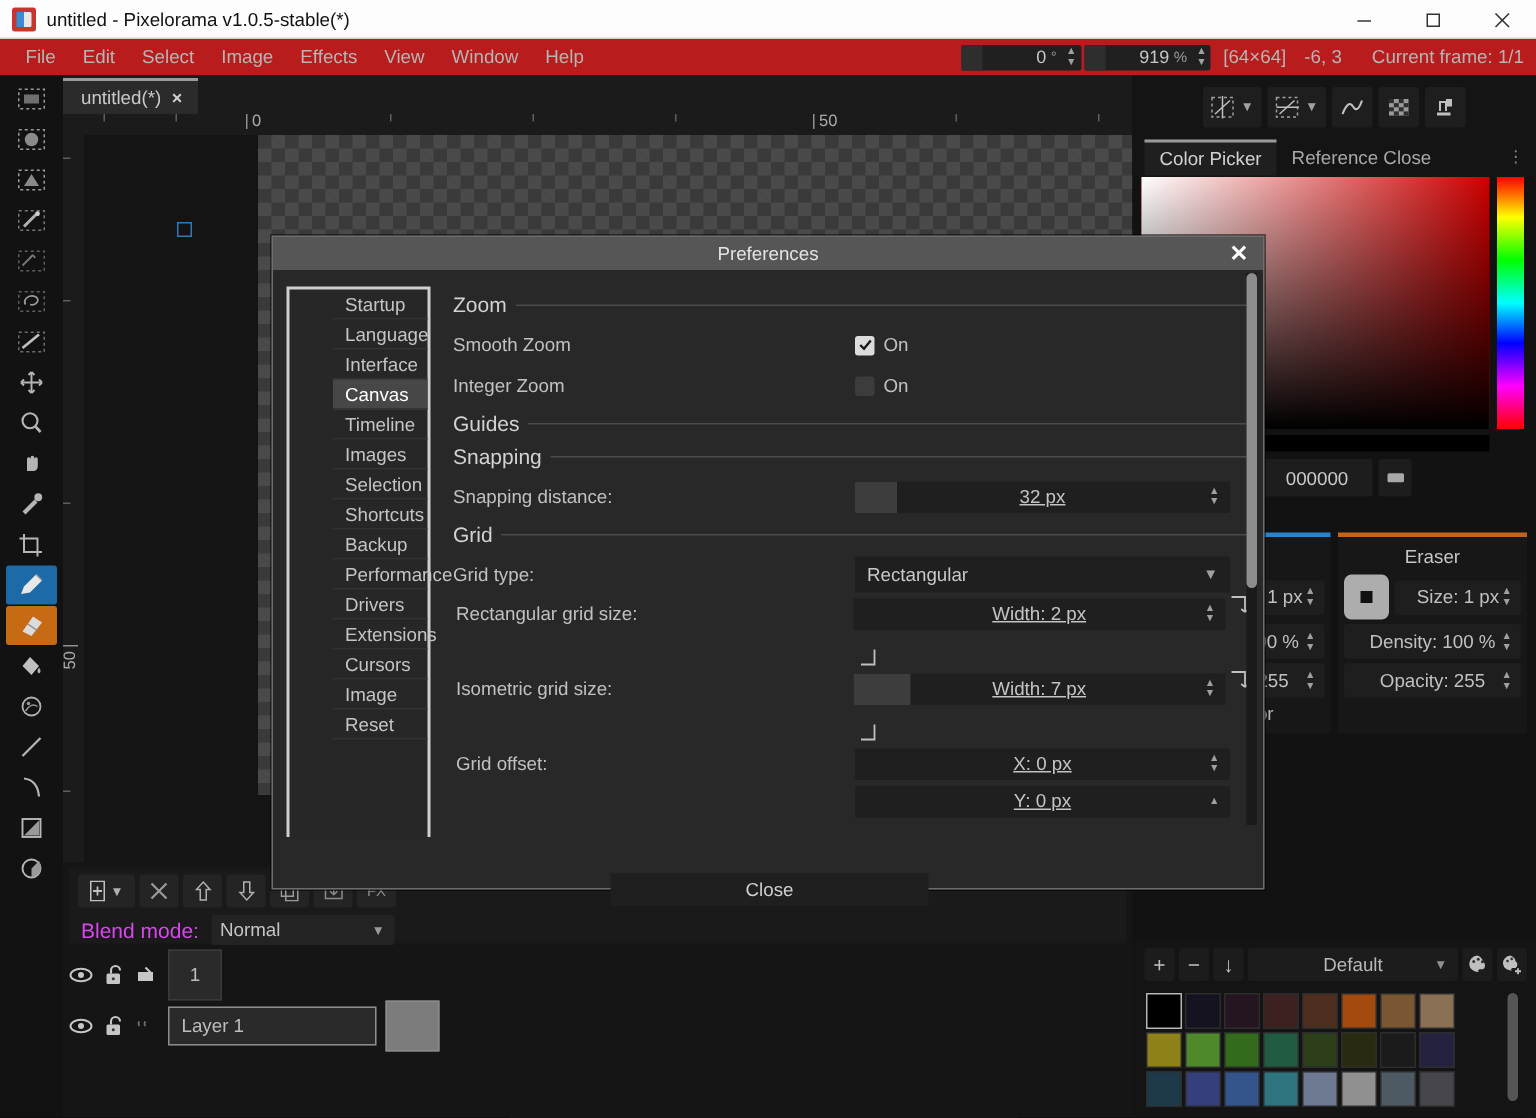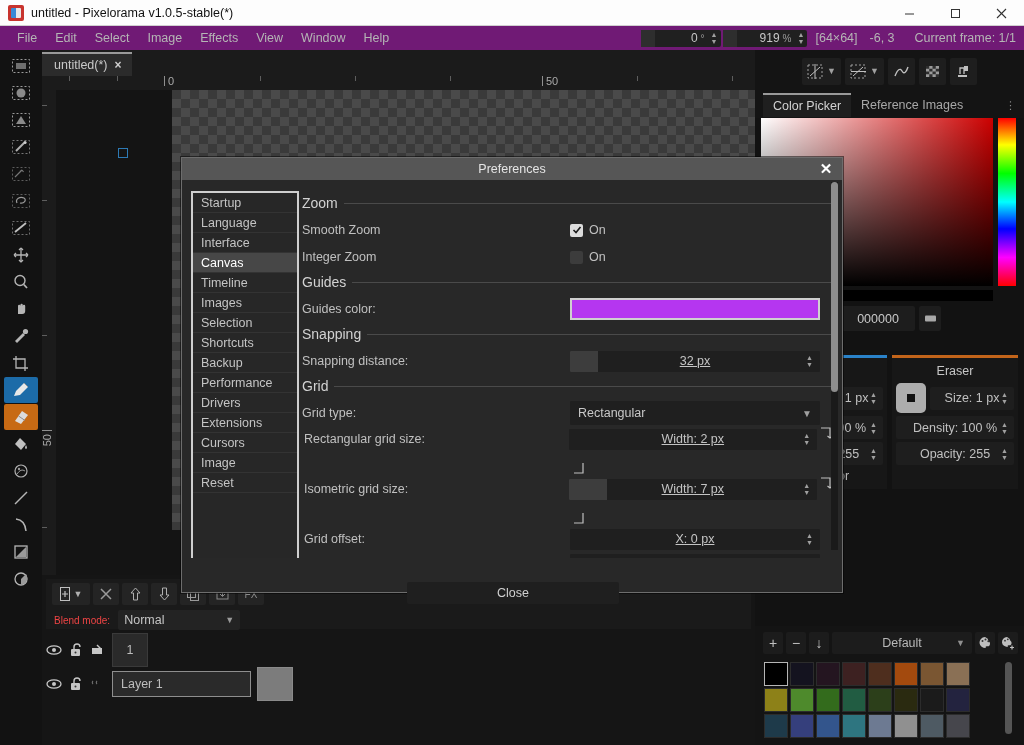--- a/index.html
+++ b/index.html
@@ -35,21 +35,21 @@
   .tb-buttons { margin-left: auto; display: flex; height: 100%; }
   .tb-btn {
     width: 46px; height: 26px; display: flex; align-items: center; justify-content: center;
     color: #333; font-size: 13px;
   }
   .tb-btn svg { display: block; }
 
   
   .menubar {
     position: absolute; left: 0; top: 26px; width: 1024px; height: 24px;
-    background: #701a75; display: flex; align-items: center;
+    background: #b91c1c; display: flex; align-items: center;
   }
   .menu-item {
     padding: 0 9px; height: 24px; line-height: 24px;
     color: #b5b5b5; font-size: 12.5px;
   }
   .menu-item:first-child { margin-left: 8px; }
   .mb-right {
     margin-left: auto; display: flex; align-items: center; gap: 0px; padding-right: 8px;
     height: 24px;
   }
@@ -149,21 +149,21 @@
   }
   .tl-btn {
     width: 26px; height: 22px; background: #242424; border-radius: 2px;
     display: inline-flex; align-items: center; justify-content: center;
     margin-right: 3px; vertical-align: top;
   }
   .tl-btn.wide { width: 38px; }
   .blend-row {
     position: absolute; left: 8px; top: 31px; display: flex; align-items: center; gap: 8px;
   }
-  .blend-label { font-size: 10px; color: #ef4444; }
+  .blend-label { font-size: 14px; color: #d946ef; }
   .blend-select {
     width: 122px; height: 20px; background: #232323; border-radius: 2px;
     display: flex; align-items: center; padding: 0 6px; font-size: 12.5px; color: #c4c4c4;
   }
   .blend-select .cv { margin-left: auto; font-size: 9px; color: #9a9a9a; }
 
   .layer-row {
     position: absolute; left: 4px; height: 34px; display: flex; align-items: center; gap: 6px;
   }
   .eye, .lock, .link { width: 16px; height: 16px; display: block; }
@@ -305,22 +305,22 @@
     height: 22px; background: #565656; display: flex; align-items: center;
     justify-content: center; position: relative; color: #e4e4e4; font-size: 12.5px;
   }
   .dlg-close {
     position: absolute; right: 6px; top: 0; height: 22px; width: 20px;
     display: flex; align-items: center; justify-content: center;
     color: #fff; font-size: 15px; font-weight: bold;
   }
   .dlg-body { position: absolute; left: 0; top: 22px; width: 660px; height: 412px; }
   .pref-list {
-    position: absolute; left: 9px; top: 11px; width: 108px; height: 372px;
-    background: #272727; border: 2px solid #cfcfcf;
+    position: absolute; left: 9px; top: 11px; width: 96px; height: 372px;
+    background: #272727; border: 2px solid #cfcfcf; padding-left: 29px;
   }
   .pref-item {
     height: 20px; line-height: 20px; padding-left: 8px; font-size: 12.5px; color: #c4c4c4;
     border-bottom: 1px solid #333;
   }
   .pref-item.active { background: #474747; color: #fff; }
 
   .pref-content {
     position: absolute; left: 120px; top: 11px; width: 533px; height: 372px;
     overflow: hidden;
@@ -733,21 +733,21 @@
         <svg width="17" height="17" viewBox="0 0 17 17">
             <path d="M3 12 h9 v2 h-9 z" fill="#c0c0c0"></path>
             <path d="M5 11 L5 5 h4 v6" fill="none" stroke="#c0c0c0" stroke-width="1.3"></path>
             <rect x="9" y="3" width="4" height="5" fill="#c0c0c0"></rect>
           </svg>
       </div>
     </div>
 
     <div class="rp-tabs">
       <div class="rp-tab active">Color Picker</div>
-      <div class="rp-tab">Reference Images</div>
+      <div class="rp-tab">Reference Close</div>
       <div class="rp-dots">⋮</div>
     </div>
 
     <div class="cp-body">
       <div class="cp-row">
         <div class="sv-square"></div>
         <div class="hue-strip"></div>
       </div>
       <div class="alpha-strip"></div>
       <div class="cp-controls">
@@ -937,24 +937,20 @@
           <div class="chk-wrap">
             <div class="chk"></div>
             <span class="chk-lbl">On</span>
           </div>
         </div>
 
         <div class="sec-hdr">
           <span>Guides</span>
           <span class="line"></span>
         </div>
-        <div class="pref-row">
-          <div class="pref-label">Guides color:</div>
-          <div class="color-btn" style="background: rgb(181, 54, 240);"></div>
-        </div>
 
         <div class="sec-hdr">
           <span>Snapping</span>
           <span class="line"></span>
         </div>
         <div class="pref-row">
           <div class="pref-label">Snapping distance:</div>
           <div class="spin">
             <div class="fill" style="width:28px"></div>
             <div class="txt">32 px</div>

